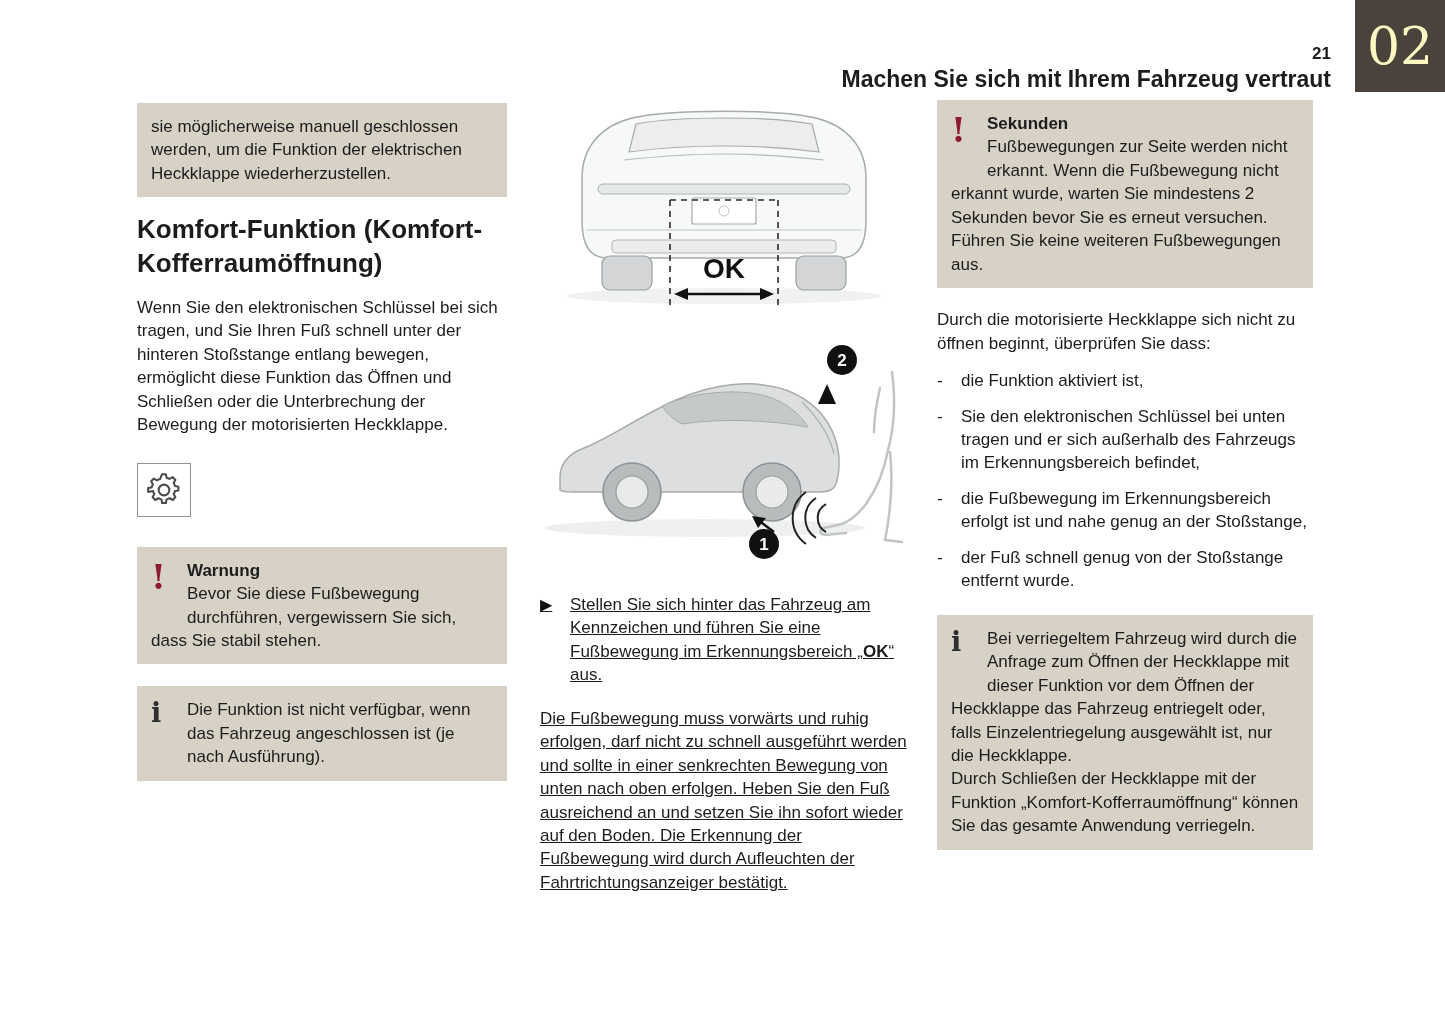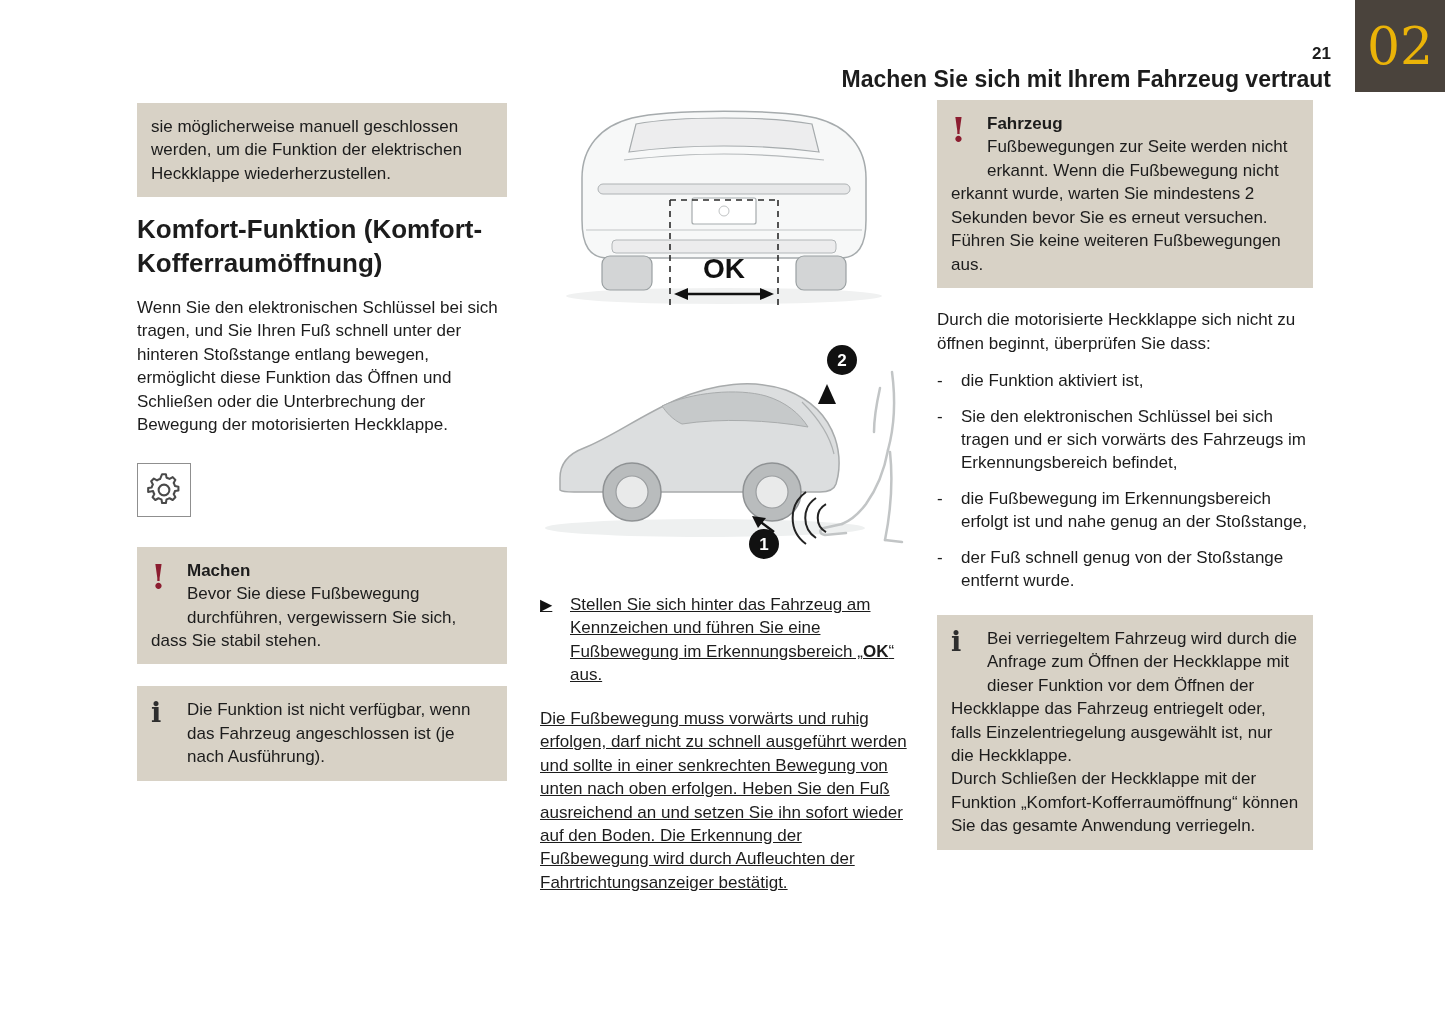--- a/index.html
+++ b/index.html
@@ -5,21 +5,21 @@
   * { box-sizing: border-box; margin: 0; padding: 0; }
   html, body { background: #ffffff; }
   body { font-family: "Liberation Sans", sans-serif; color: #1c1c1c; }
   .page { position: relative; width: 1445px; height: 1018px; background: #ffffff; overflow: hidden; }
 
   
   .page-num  { position: absolute; top: 44px; right: 114px; font-size: 17px; font-weight: 700; text-align: center; }
   .page-head { position: absolute; top: 66px; right: 114px; font-size: 23px; font-weight: 700; }
   .chapter-tab {
     position: absolute; top: 0; right: 0; width: 90px; height: 92px;
-    background: #4a433c; color: #eab308;
+    background: #4a433c; color: #fef9c3;
     display: flex; align-items: center; justify-content: center;
     font-family: "DejaVu Serif", serif; font-size: 52px;
   }
 
   
   .col { position: absolute; font-size: 17px; line-height: 1.38; }
   #col1 { left: 137px; top: 103px; width: 370px; }
   #col2 { left: 540px; top: 100px; width: 368px; text-decoration: underline; }
   #col3 { left: 937px; top: 100px; width: 376px; }
 
@@ -85,21 +85,21 @@
       <div class="gear-box">
         <svg width="38" height="38" viewBox="0 0 24 24" aria-hidden="true">
           <path d="M10.8 2 h2.4 l.4 2.2 a8 8 0 0 1 1.9.8 l2 -1.1 1.7 1.7 -1.1 2 a8 8 0 0 1 .8 1.9 l2.2.4 v2.4 l-2.2.4 a8 8 0 0 1 -.8 1.9 l1.1 2 -1.7 1.7 -2 -1.1 a8 8 0 0 1 -1.9.8 l-.4 2.2 h-2.4 l-.4 -2.2 a8 8 0 0 1 -1.9 -.8 l-2 1.1 -1.7 -1.7 1.1 -2 a8 8 0 0 1 -.8 -1.9 L2 13.2 v-2.4 l2.2 -.4 a8 8 0 0 1 .8 -1.9 L3.9 6.5 5.6 4.8 l2 1.1 a8 8 0 0 1 1.9 -.8 Z" fill="none" stroke="#4a4a4a" stroke-width="1.3" stroke-linejoin="round"></path>
           <circle cx="12" cy="12" r="3.4" fill="none" stroke="#4a4a4a" stroke-width="1.3"></circle>
         </svg>
       </div>
     </div>
 
     <div class="beige-box warn-box">
       <span class="excl-float">!</span>
-      <b>Machen</b><br>
+      <b>Warnung</b><br>
       <span>Bevor Sie diese Fußbewegung durchführen, vergewissern Sie sich, dass Sie stabil stehen.</span>
     </div>
 
     <div class="beige-box">
       <span class="info-float">i</span>
       <span>Die Funktion ist nicht verfügbar, wenn das Fahrzeug angeschlossen ist (je nach Ausführung).</span>
     </div>
 
   </section>
 
@@ -175,34 +175,34 @@
     </div>
 
     <p>Die Fußbewegung muss vorwärts und ruhig erfolgen, darf nicht zu schnell ausgeführt werden und sollte in einer senkrechten Bewegung von unten nach oben erfolgen. Heben Sie den Fuß ausreichend an und setzen Sie ihn sofort wieder auf den Boden. Die Erkennung der Fußbewegung wird durch Aufleuchten der Fahrtrichtungsanzeiger bestätigt.</p>
 
   </section>
 
   <section class="col" id="col3">
 
     <div class="beige-box caution-box">
       <span class="excl-float">!</span>
-      <b>Fahrzeug</b><br>
+      <b>Sekunden</b><br>
       <span>Fußbewegungen zur Seite werden nicht erkannt. Wenn die Fußbewegung nicht erkannt wurde, warten Sie mindestens 2 Sekunden bevor Sie es erneut versuchen.</span><br>
       <span>Führen Sie keine weiteren Fußbewegungen aus.</span>
     </div>
 
     <p class="check-intro">Durch die motorisierte Heckklappe sich nicht zu öffnen beginnt, überprüfen Sie dass:</p>
 
     <div class="li">
       <span class="dash">-</span>
       <span>die Funktion aktiviert ist,</span>
     </div>
     <div class="li">
       <span class="dash">-</span>
-      <span>Sie den elektronischen Schlüssel bei sich tragen und er sich vorwärts des Fahrzeugs im Erkennungsbereich befindet,</span>
+      <span>Sie den elektronischen Schlüssel bei unten tragen und er sich außerhalb des Fahrzeugs im Erkennungsbereich befindet,</span>
     </div>
     <div class="li">
       <span class="dash">-</span>
       <span>die Fußbewegung im Erkennungsbereich erfolgt ist und nahe genug an der Stoßstange,</span>
     </div>
     <div class="li">
       <span class="dash">-</span>
       <span>der Fuß schnell genug von der Stoßstange entfernt wurde.</span>
     </div>
 

